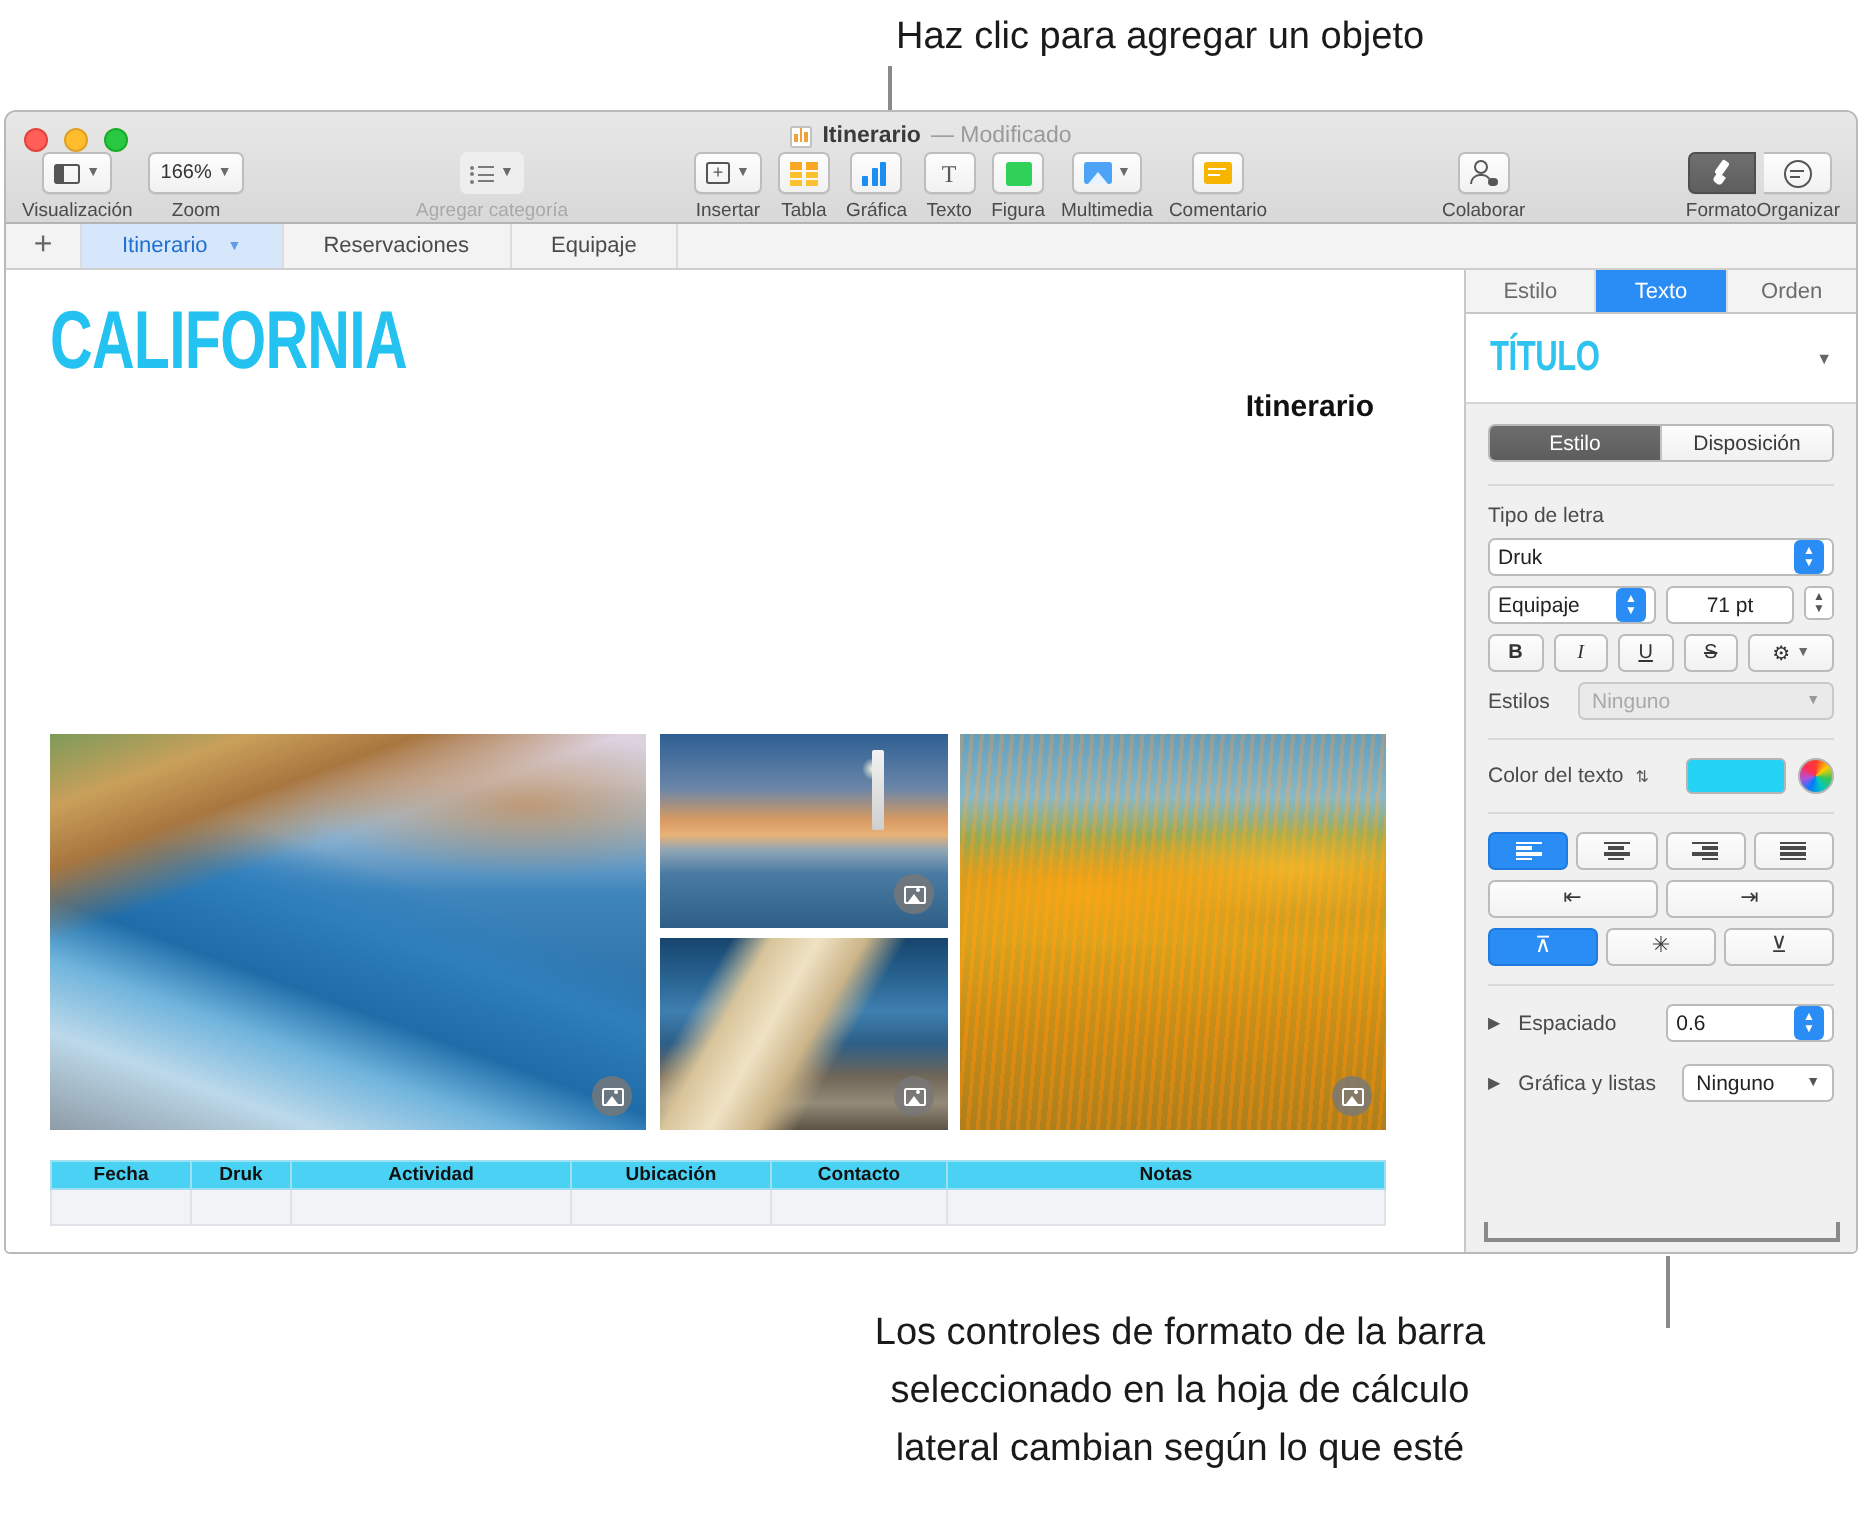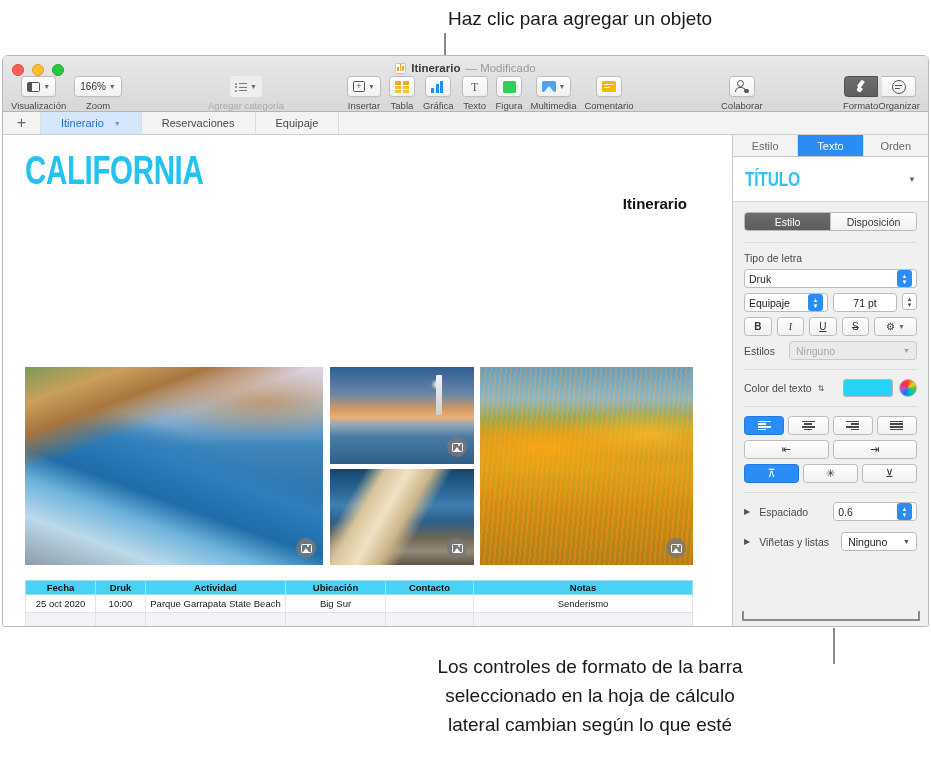--- a/index.html
+++ b/index.html
@@ -483,28 +483,20 @@
           <tr>
             <th style="width:70px">Fecha</th>
             <th style="width:50px">Druk</th>
             <th style="width:140px">Actividad</th>
             <th style="width:100px">Ubicación</th>
             <th style="width:88px">Contacto</th>
             <th>Notas</th>
           </tr>
         </thead>
         <tbody>
-          <tr>
-            <td>25 oct 2020</td>
-            <td>10:00</td>
-            <td>Parque Garrapata State Beach</td>
-            <td>Big Sur</td>
-            <td></td>
-            <td>Senderismo</td>
-          </tr>
           <tr class="alt">
             <td></td>
             <td></td>
             <td></td>
             <td></td>
             <td></td>
             <td></td>
           </tr>
 
         </tbody>
@@ -641,21 +633,21 @@
           <span class="discl">▶</span>
           <span class="lbl" style="width:70px">Espaciado</span>
           <div class="field" style="flex:1">
             <span>0.6</span>
             <span class="stepper">▲<br>▼</span>
           </div>
         </div>
 
         <div class="disc-row" style="margin-top:11px">
           <span class="discl">▶</span>
-          <span class="lbl" style="width:78px">Viñetas y listas</span>
+          <span class="lbl" style="width:78px">Gráfica y listas</span>
           <div class="sel active">
             <span>Ninguno</span>
             <span class="sc">▼</span>
           </div>
         </div>
       </div>
     </div>
   </div>
 </div>
 

